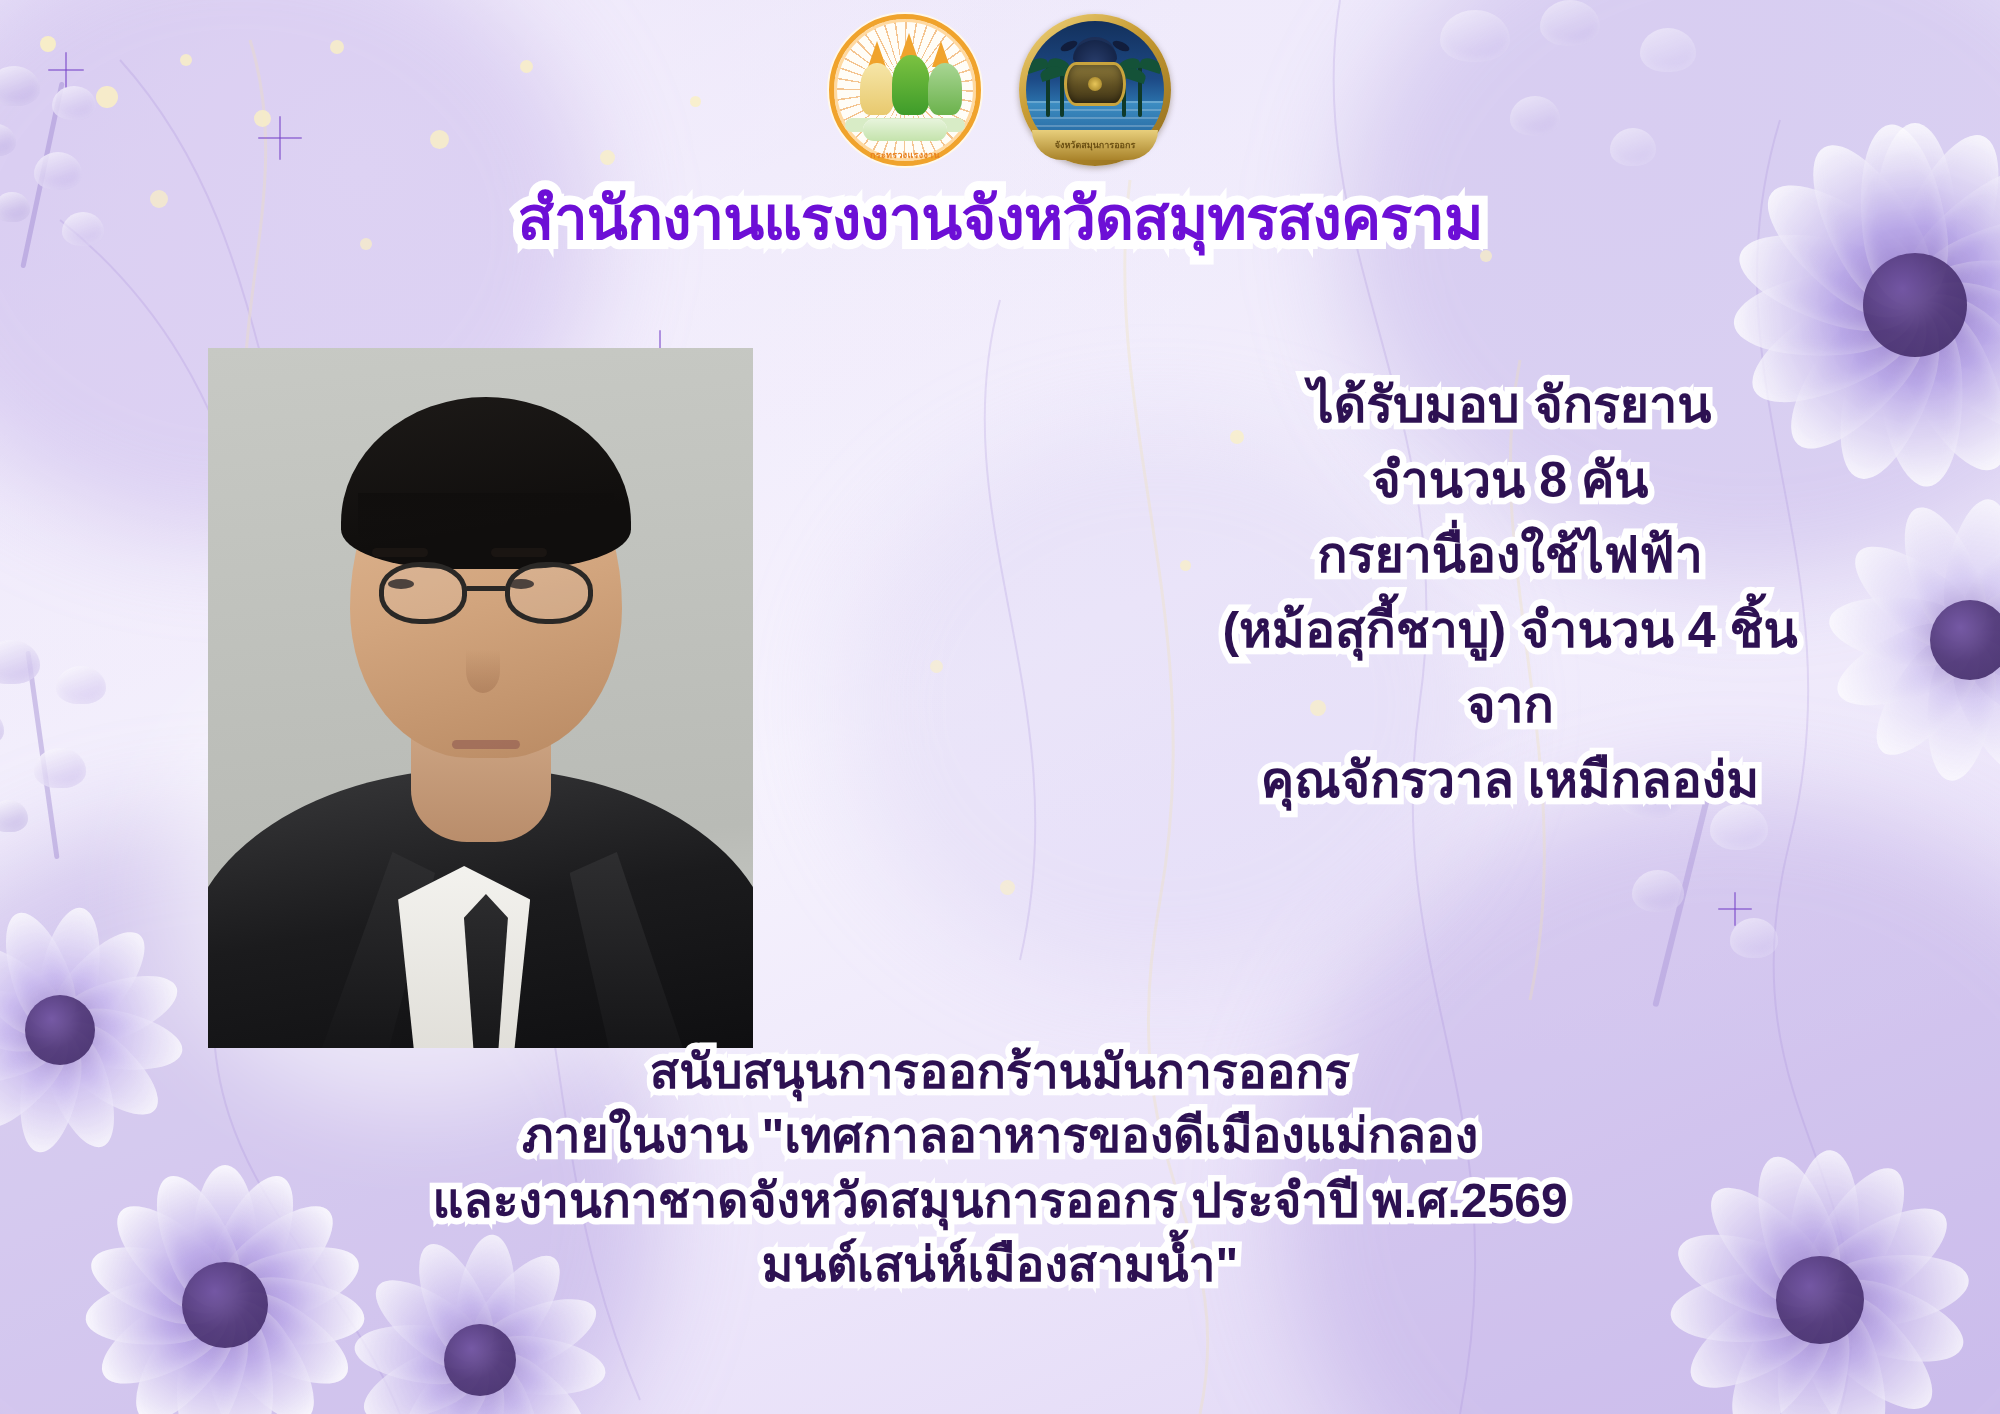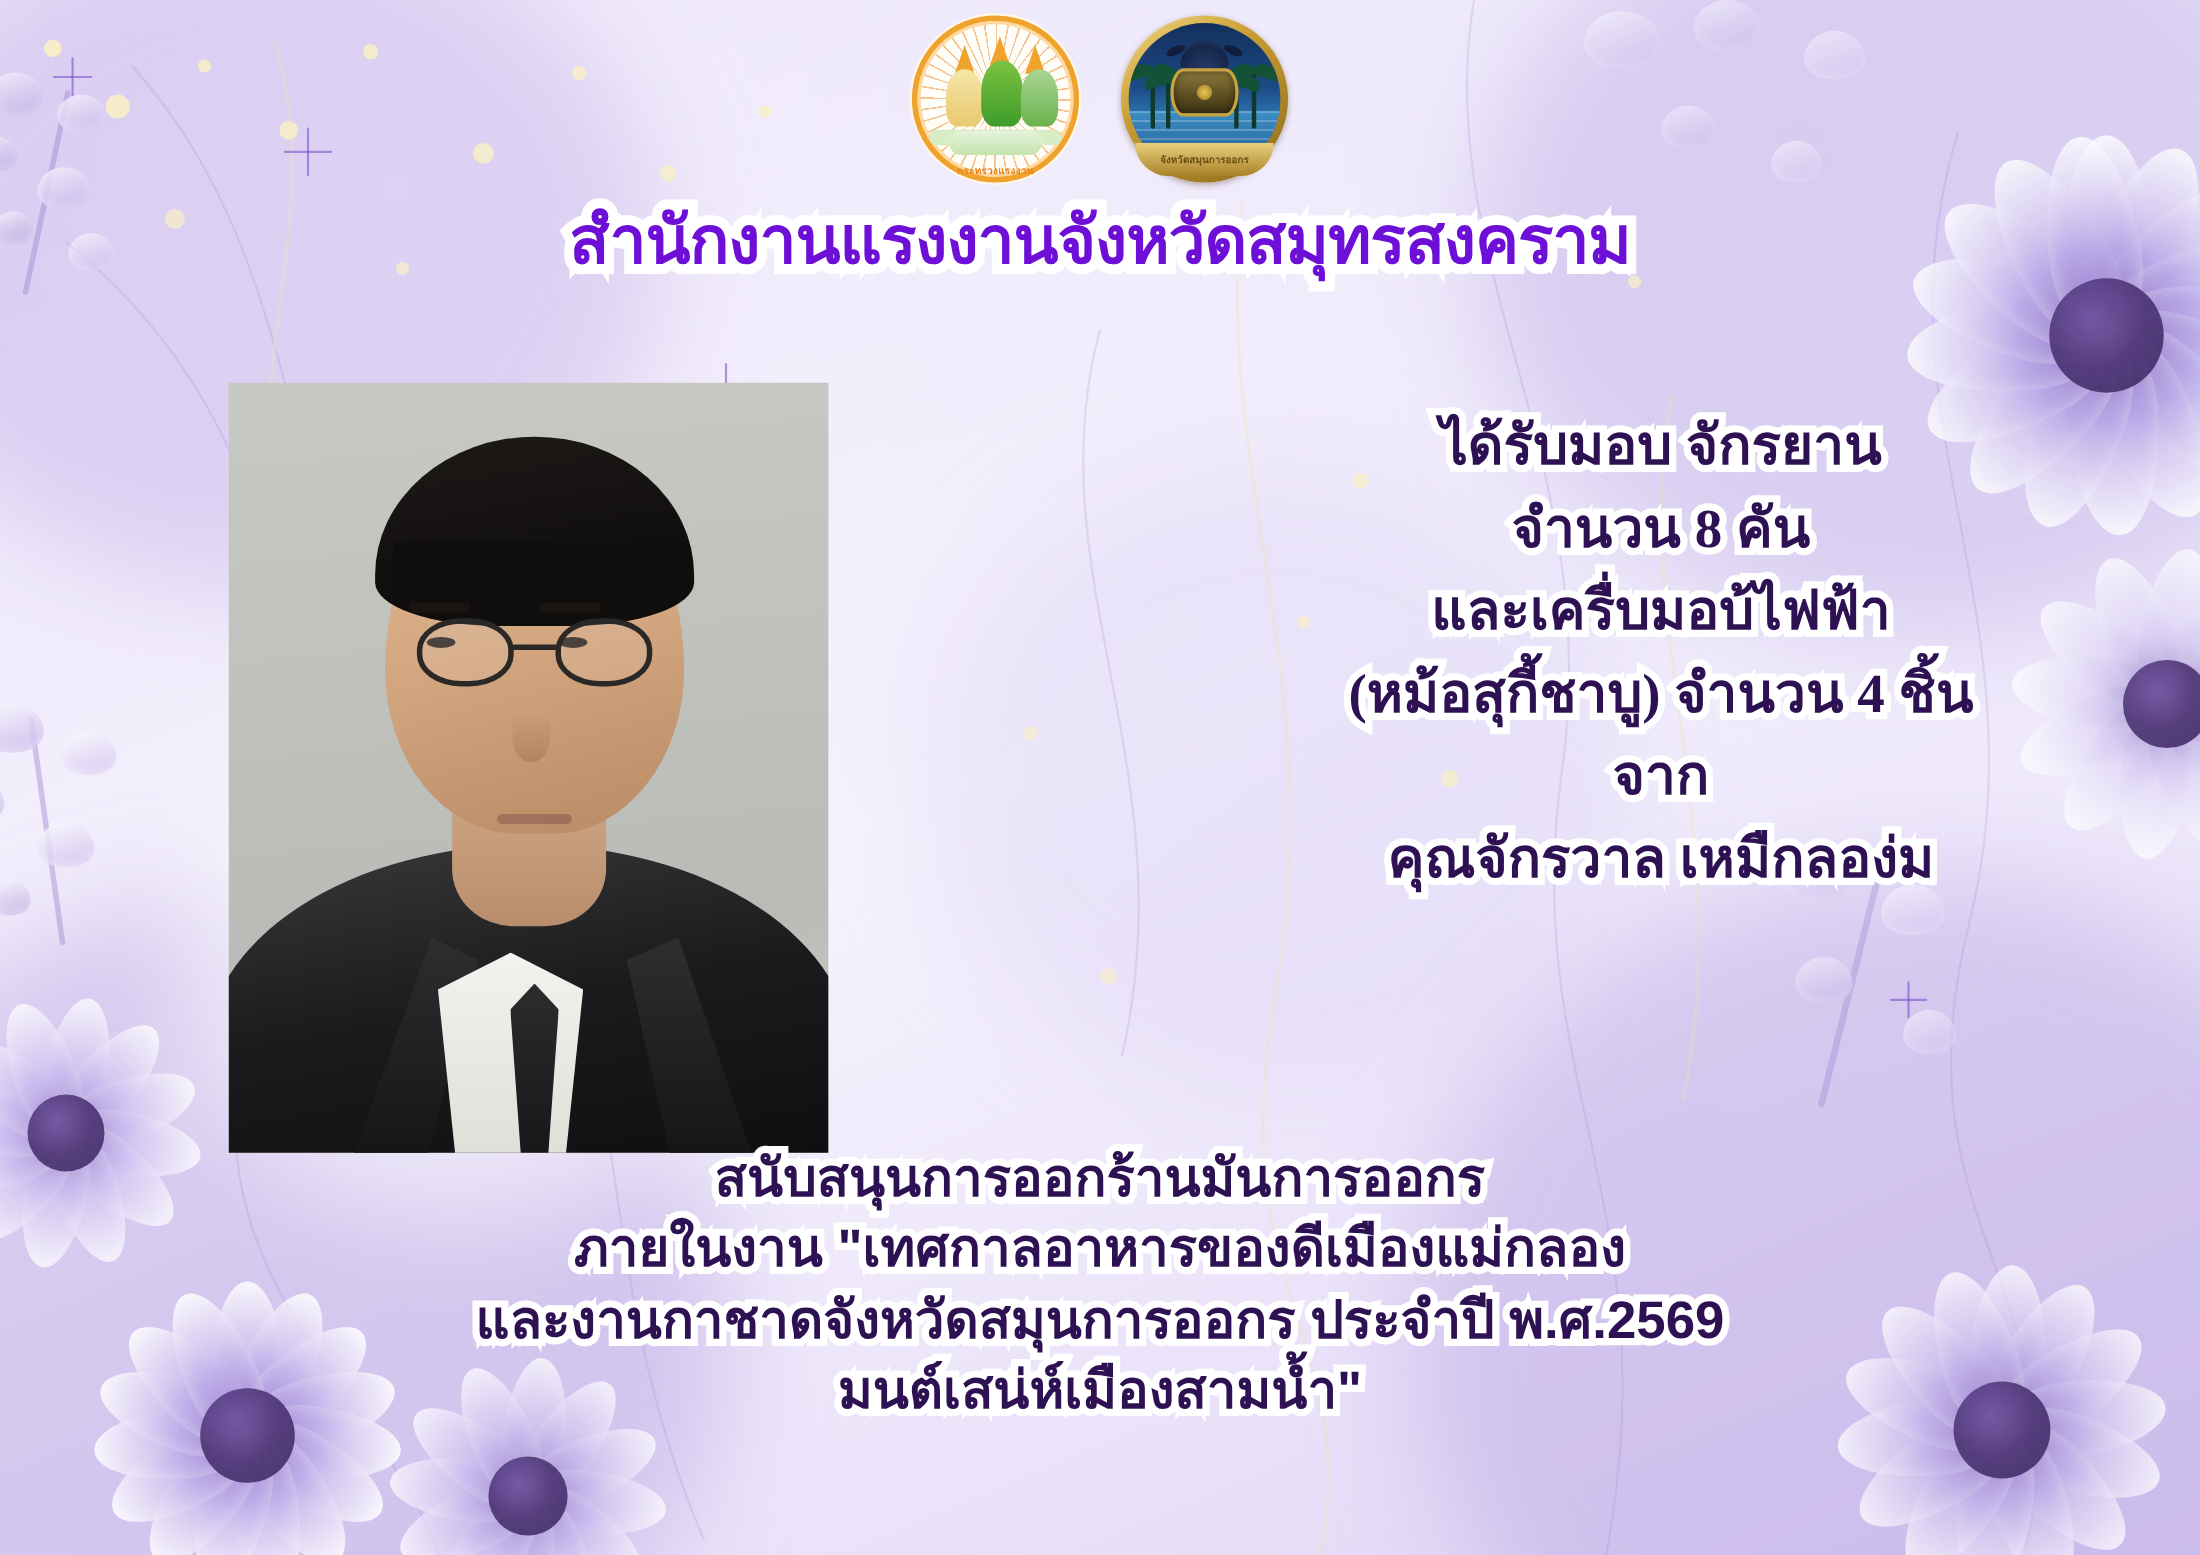--- a/index.html
+++ b/index.html
@@ -295,21 +295,21 @@
   
   .outline-text {
     color:#2d1152;
     -webkit-text-stroke:13px #ffffff;
     paint-order:stroke fill;
     font-weight:bold;
   }
   .right-col {
     position:absolute; left:1060px; top:368px; width:900px;
     text-align:center; z-index:7;
-    font-size:50px; line-height:1.50;font-family:Liberation Serif, serif;
+    font-size:50px; line-height:1.50;
   }
   .right-col div { margin:0; }
 
   .bottom-col {
     position:absolute; left:50%; transform:translateX(-50%);
     top:1040px; width:1900px;
     text-align:center; z-index:8;
     font-size:48px; line-height:1.34;
   }
 </style>
@@ -561,21 +561,21 @@
     <div class="ph-glasses">
         <i></i>
         <i></i>
       </div>
     <div class="ph-mouth"></div>
   </div>
 
   <div class="right-col">
     <div class="outline-text">ได้รับมอบ จักรยาน</div>
     <div class="outline-text">จำนวน 8 คัน</div>
-    <div class="outline-text">และเครื่บมอบ้ไฟฟ้า</div>
+    <div class="outline-text">กรยานื่องใช้ไฟฟ้า</div>
     <div class="outline-text">(หม้อสุกี้ชาบู) จำนวน 4 ชิ้น</div>
     <div class="outline-text">จาก</div>
     <div class="outline-text">คุณจักรวาล เหมืกลอง่ม</div>
   </div>
 
   <div class="bottom-col">
     <div class="outline-text">สนับสนุนการออกร้านมันการออกร</div>
     <div class="outline-text">ภายในงาน "เทศกาลอาหารของดีเมืองแม่กลอง</div>
     <div class="outline-text">และงานกาชาดจังหวัดสมุนการออกร ประจำปี พ.ศ.2569</div>
     <div class="outline-text">มนต์เสน่ห์เมืองสามน้ำ"</div>

